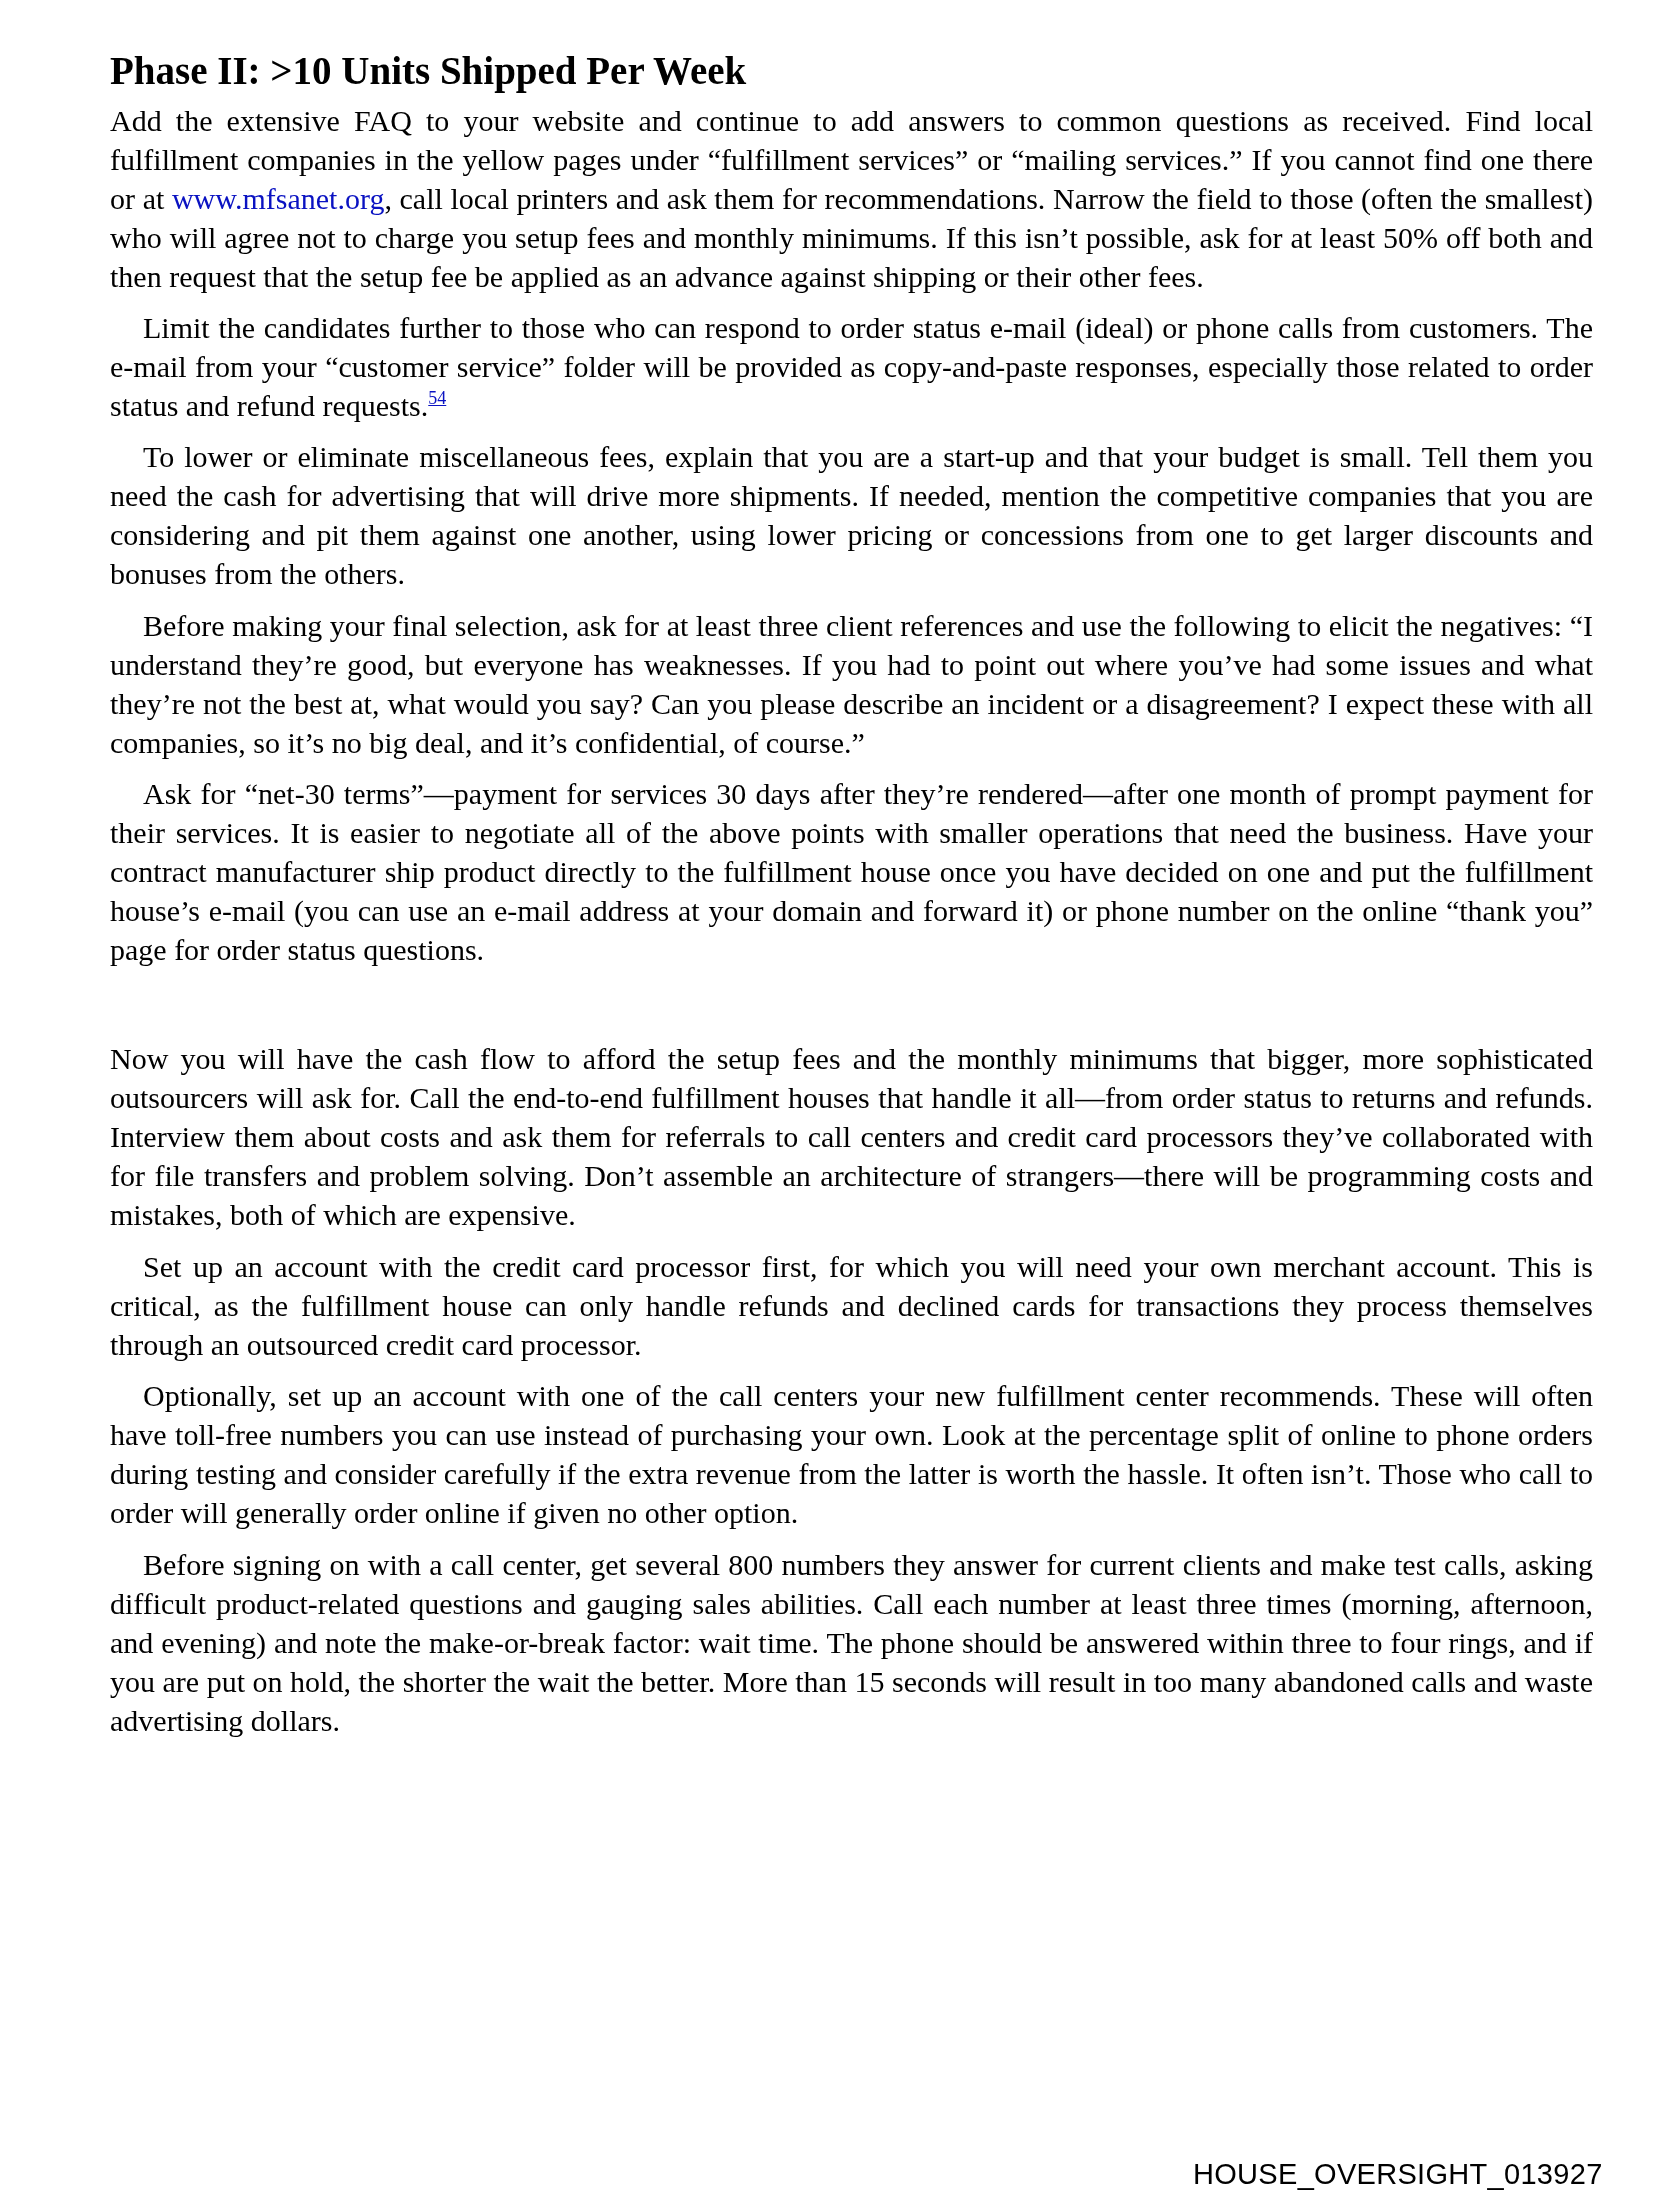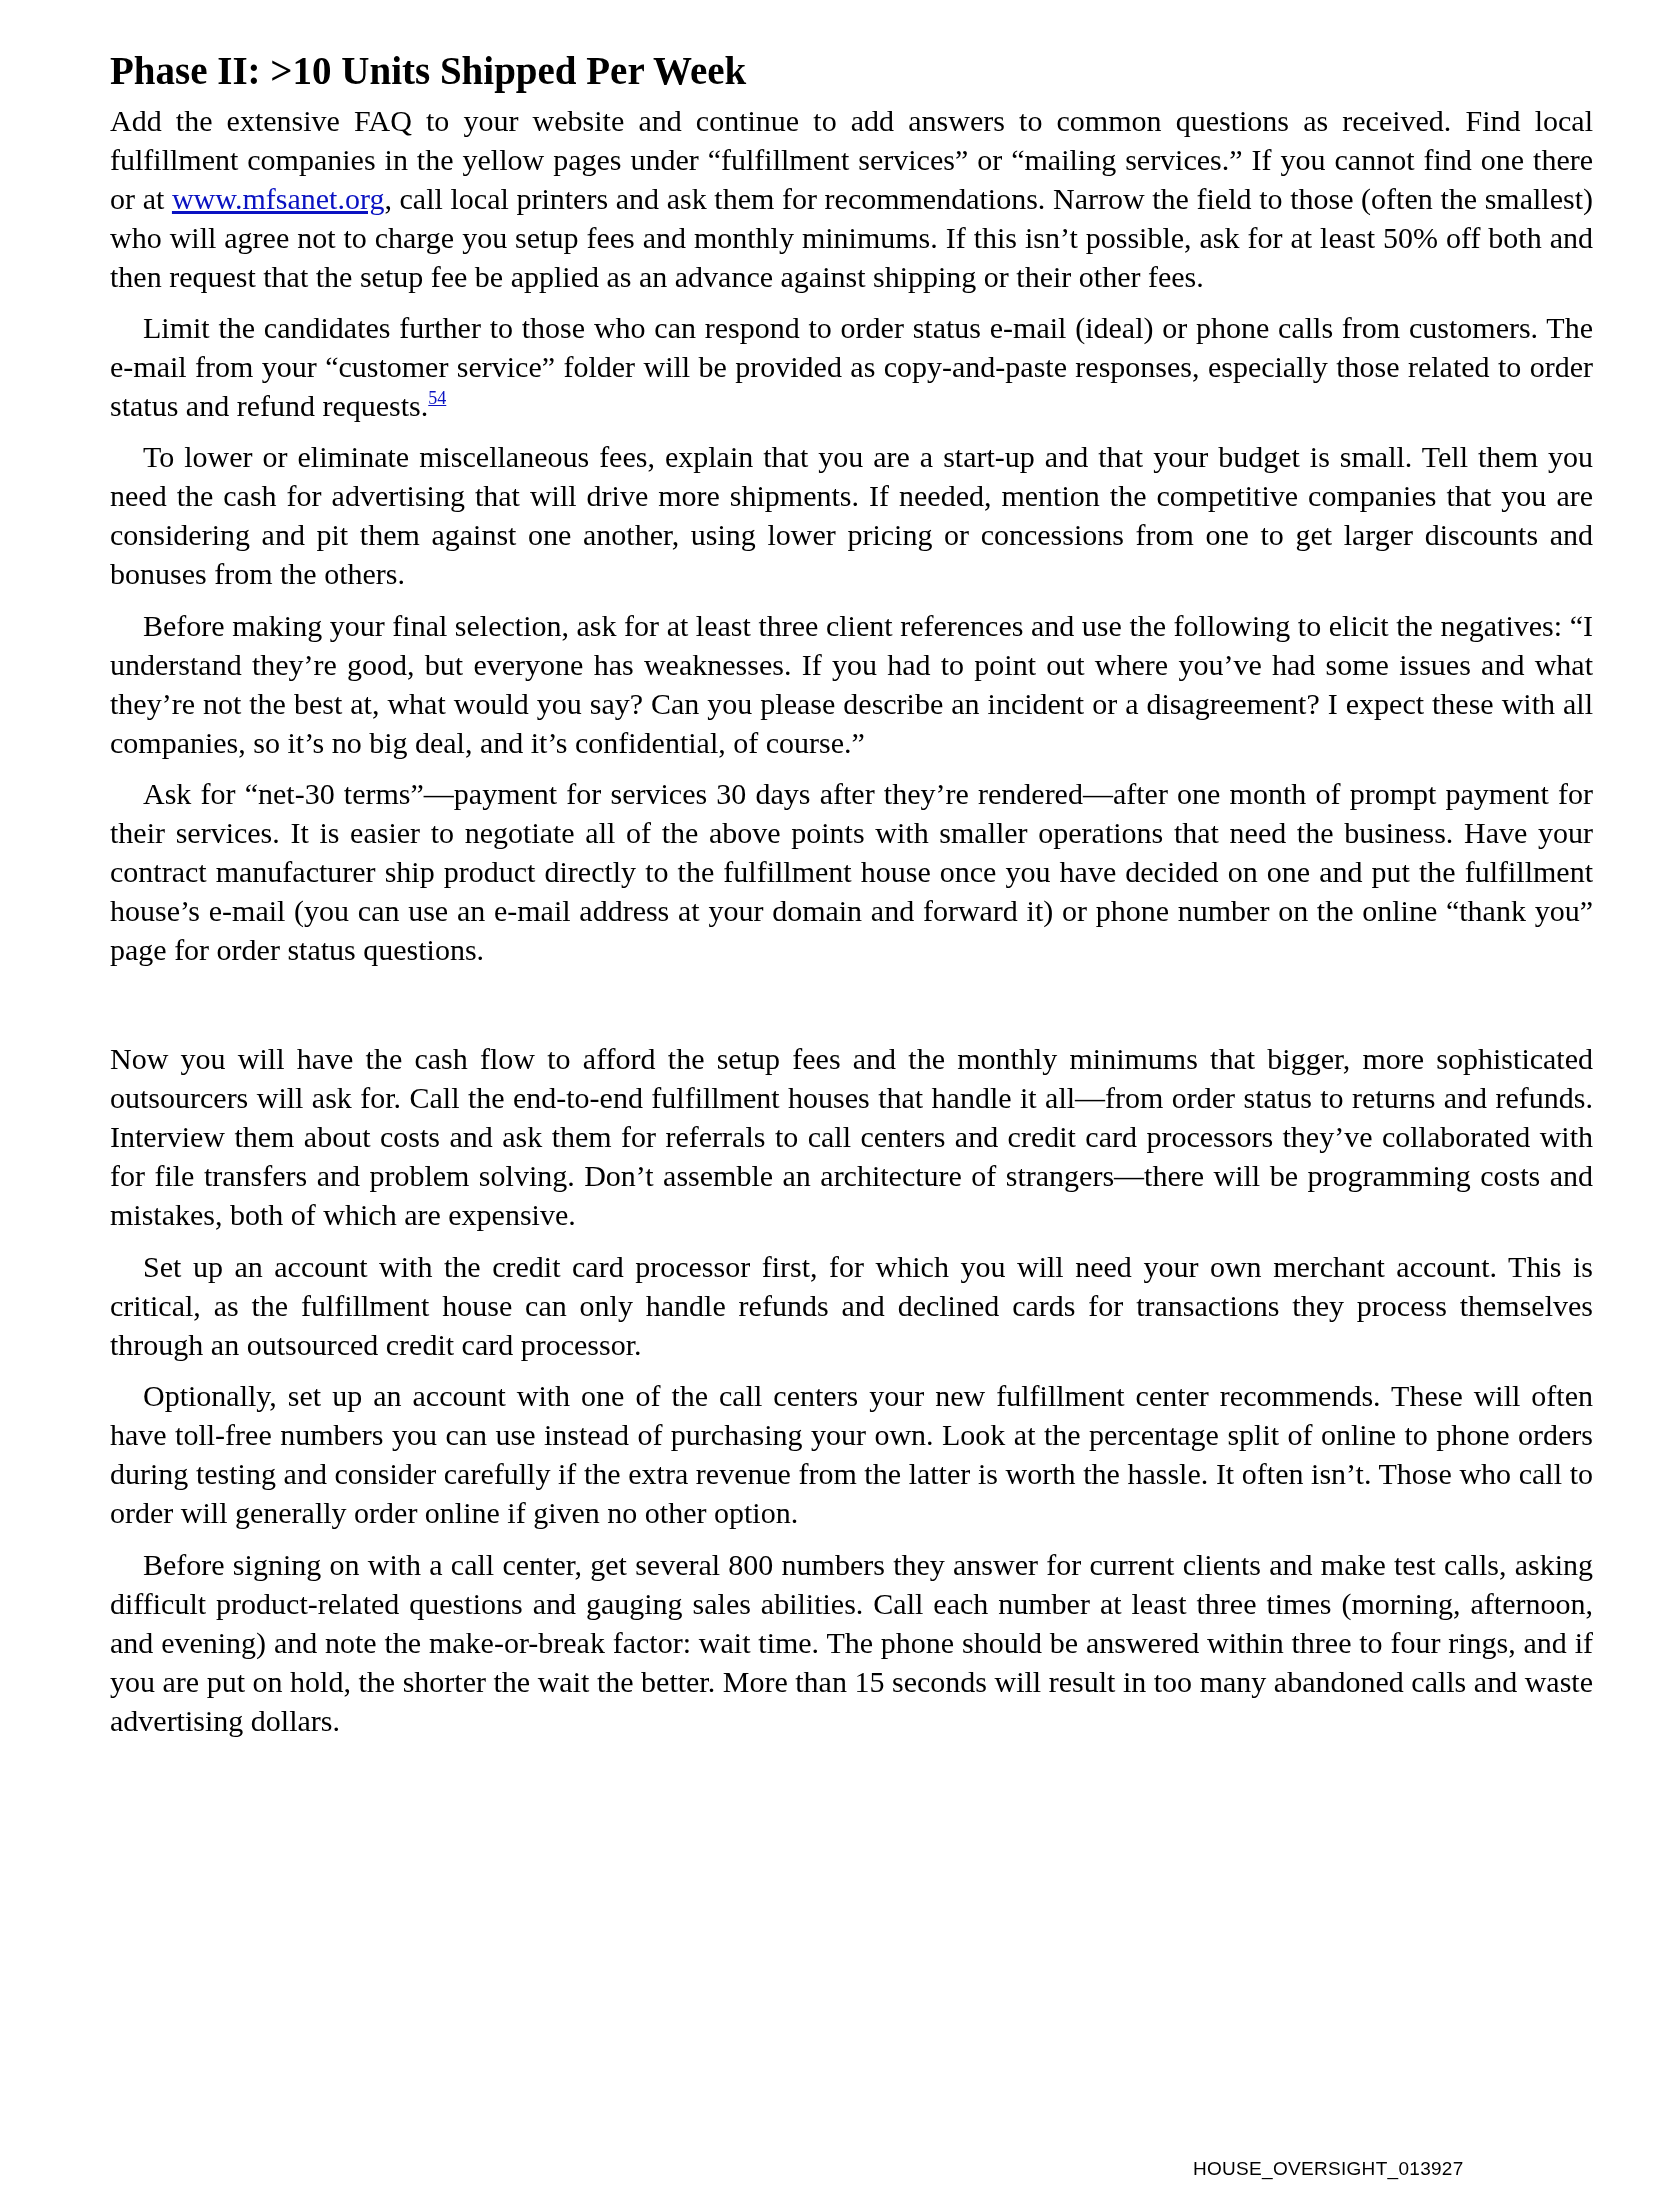--- a/index.html
+++ b/index.html
@@ -23,34 +23,33 @@
   .para {
     margin: 0 0 12.4px 0;
     text-align: justify;
     text-justify: inter-word;
   }
   .para.indent { text-indent: 33px; }
   .section-gap { height: 58px; }
   a.link {
     color: #1a0dab;
     color: #0a12c2;
-    text-decoration: underline;
   }
   sup.fn {
     font-size: 18px;
     line-height: 0;
     vertical-align: 11.8px;
   }
   sup.fn a { color: #0a12c2; text-decoration: underline; }
   .stamp {
     position: absolute;
     left: 1193px;
     top: 2158px;
     font-family: "Liberation Sans", "DejaVu Sans", sans-serif;
-    font-size: 19px;
+    font-size: 29px;
     letter-spacing: 0.3px;
     color: #000000;
   }
 </style>
 </head>
 <body>
 
 <div class="page">
 
   <section>

